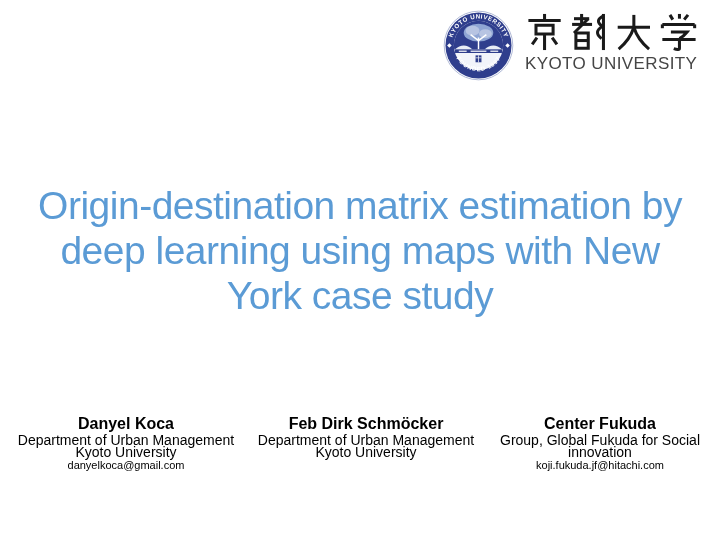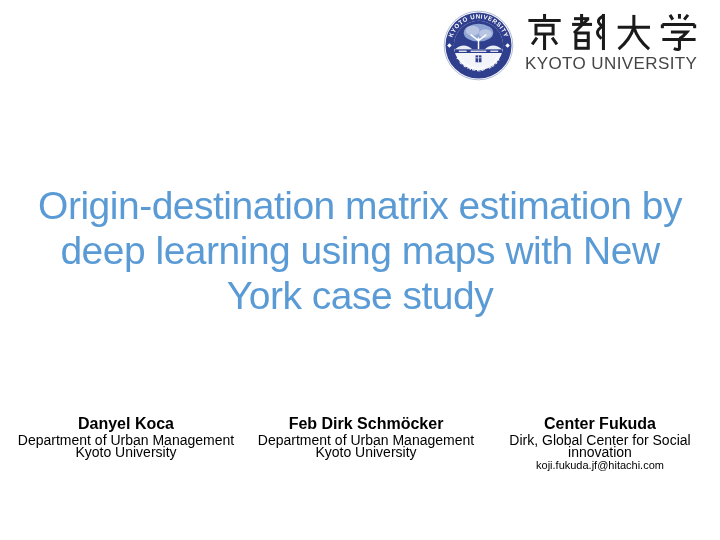--- a/index.html
+++ b/index.html
@@ -131,28 +131,29 @@
     <span class="line">deep learning using maps with New</span>
     <span class="line">York case study</span>
   </h1>
 
   <div class="authors">
 
     <div class="author">
       <div class="name">Danyel Koca</div>
       <div class="affil">Department of Urban Management</div>
       <div class="affil">Kyoto University</div>
+      <div class="email">danyelkoca@gmail.com</div>
     </div>
 
     <div class="author">
       <div class="name">Feb Dirk Schmöcker</div>
       <div class="affil">Department of Urban Management</div>
       <div class="affil">Kyoto University</div>
     </div>
 
     <div class="author">
       <div class="name">Center Fukuda</div>
-      <div class="affil">Dirk, Global Center for Social innovation</div>
+      <div class="affil">Group, Global Fukuda for Social innovation</div>
       <div class="email">koji.fukuda.jf@hitachi.com</div>
     </div>
 
   </div>
 </div>
 
 </body></html>

